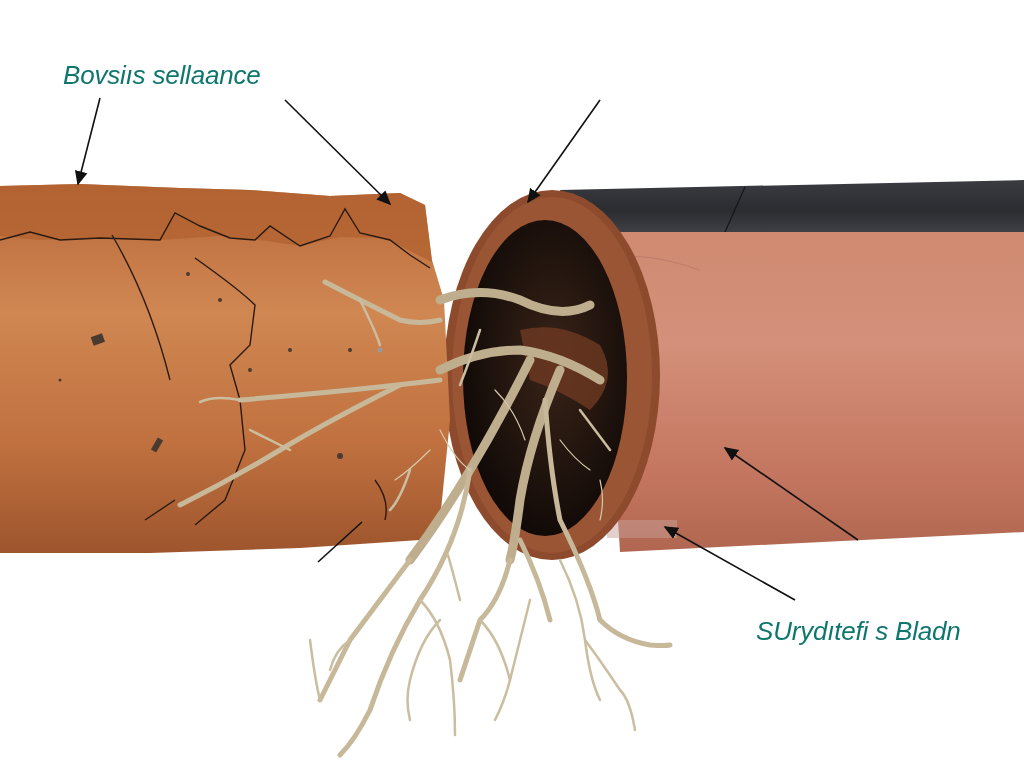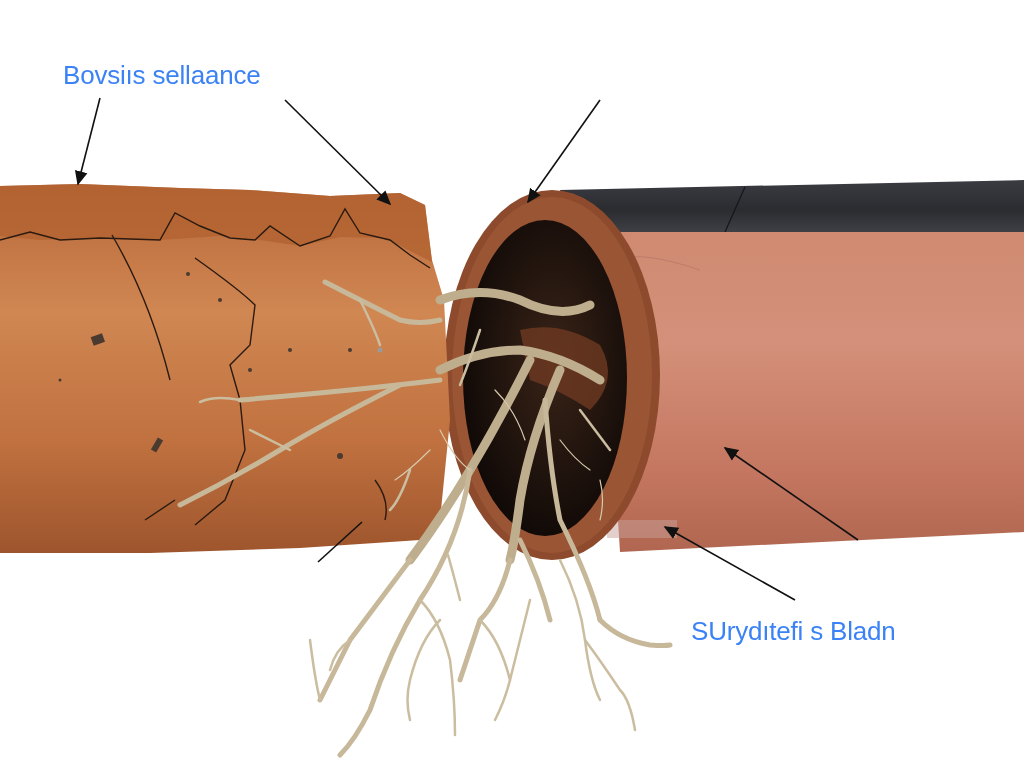--- a/index.html
+++ b/index.html
@@ -1,18 +1,18 @@
 <!DOCTYPE html>
 <html><head>
   <meta charset="utf-8">
   <style>
     html, body { margin: 0; padding: 0; }
     body { width: 1024px; height: 768px; background: #ffffff; overflow: hidden; position: relative; font-family: "Liberation Sans", sans-serif; }
     .canvas { position: absolute; left: 0; top: 0; width: 1024px; height: 768px; }
-    .label { position: absolute; font-size: 26px; color: #3b82f6; white-space: nowrap; letter-spacing: -0.2px; }
+    .label { position: absolute; font-size: 26px; color: #0f766e; white-space: nowrap; letter-spacing: -0.2px; font-style: italic; }
   </style>
 </head>
 <body>
 
 <div class="canvas">
   <svg width="1024" height="768" viewBox="0 0 1024 768" xmlns="http://www.w3.org/2000/svg">
     <defs>
       <linearGradient id="clayGrad" x1="0" y1="0" x2="0" y2="1">
         <stop offset="0" stop-color="#b8683a"></stop>
         <stop offset="0.35" stop-color="#d08752"></stop>
@@ -132,14 +132,14 @@
       <line x1="100" y1="98" x2="78" y2="184" marker-end="url(#arrowHead)"></line>
       <line x1="285" y1="100" x2="390" y2="204" marker-end="url(#arrowHead)"></line>
       <line x1="600" y1="100" x2="528" y2="202" marker-end="url(#arrowHead)"></line>
       <line x1="858" y1="540" x2="725" y2="448" marker-end="url(#arrowHead)"></line>
       <line x1="795" y1="600" x2="665" y2="527" marker-end="url(#arrowHead)"></line>
       <line x1="318" y1="562" x2="362" y2="522"></line>
     </g>
   </svg>
 
   <div class="label" style="left:63px; top:60px;">Bovsiıs sellaance</div>
-  <div class="label" style="left:691px; top:616px;">SUrydıtefi s Bladn</div>
+  <div class="label" style="left:756px; top:616px;">SUrydıtefi s Bladn</div>
 </div>
 
 </body></html>

